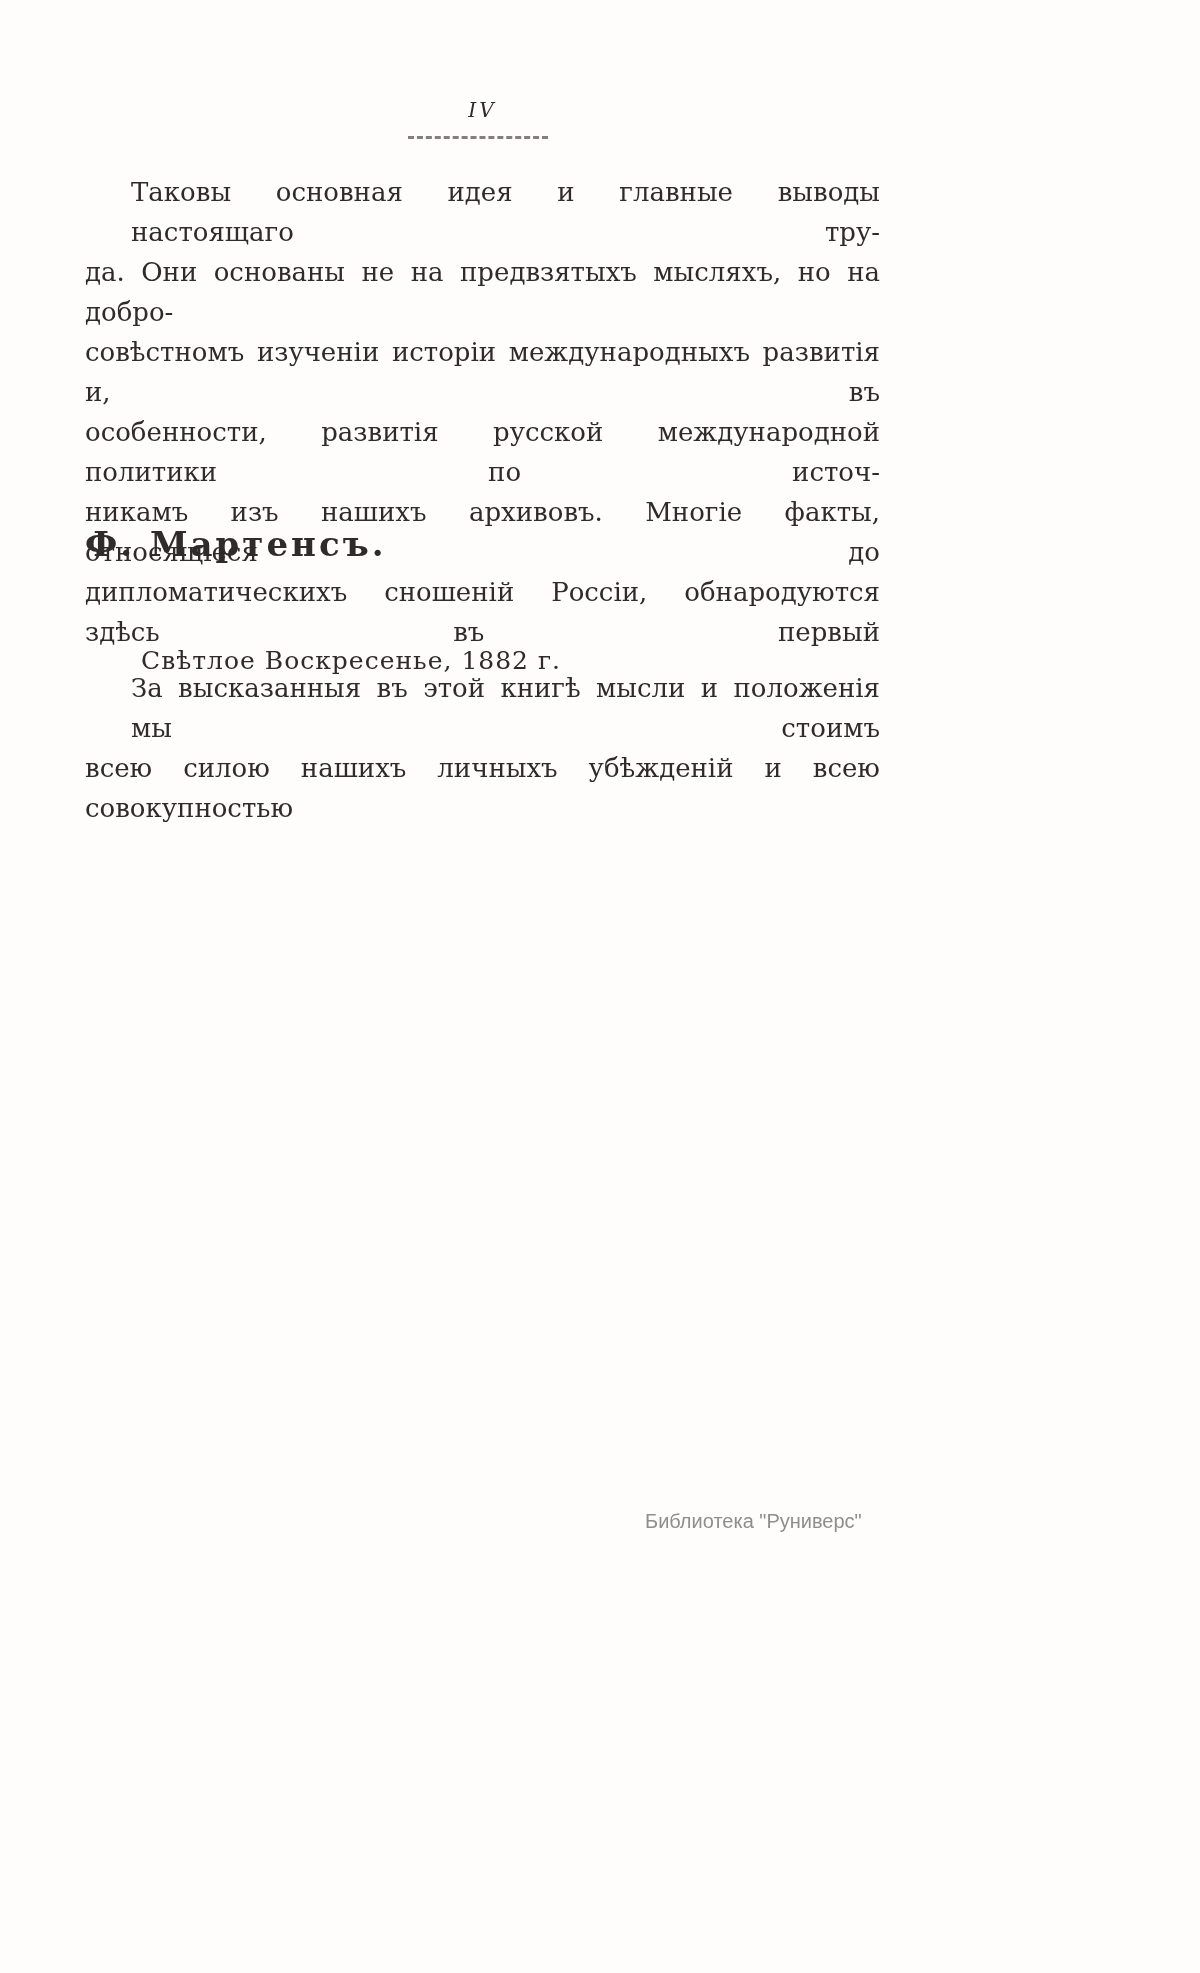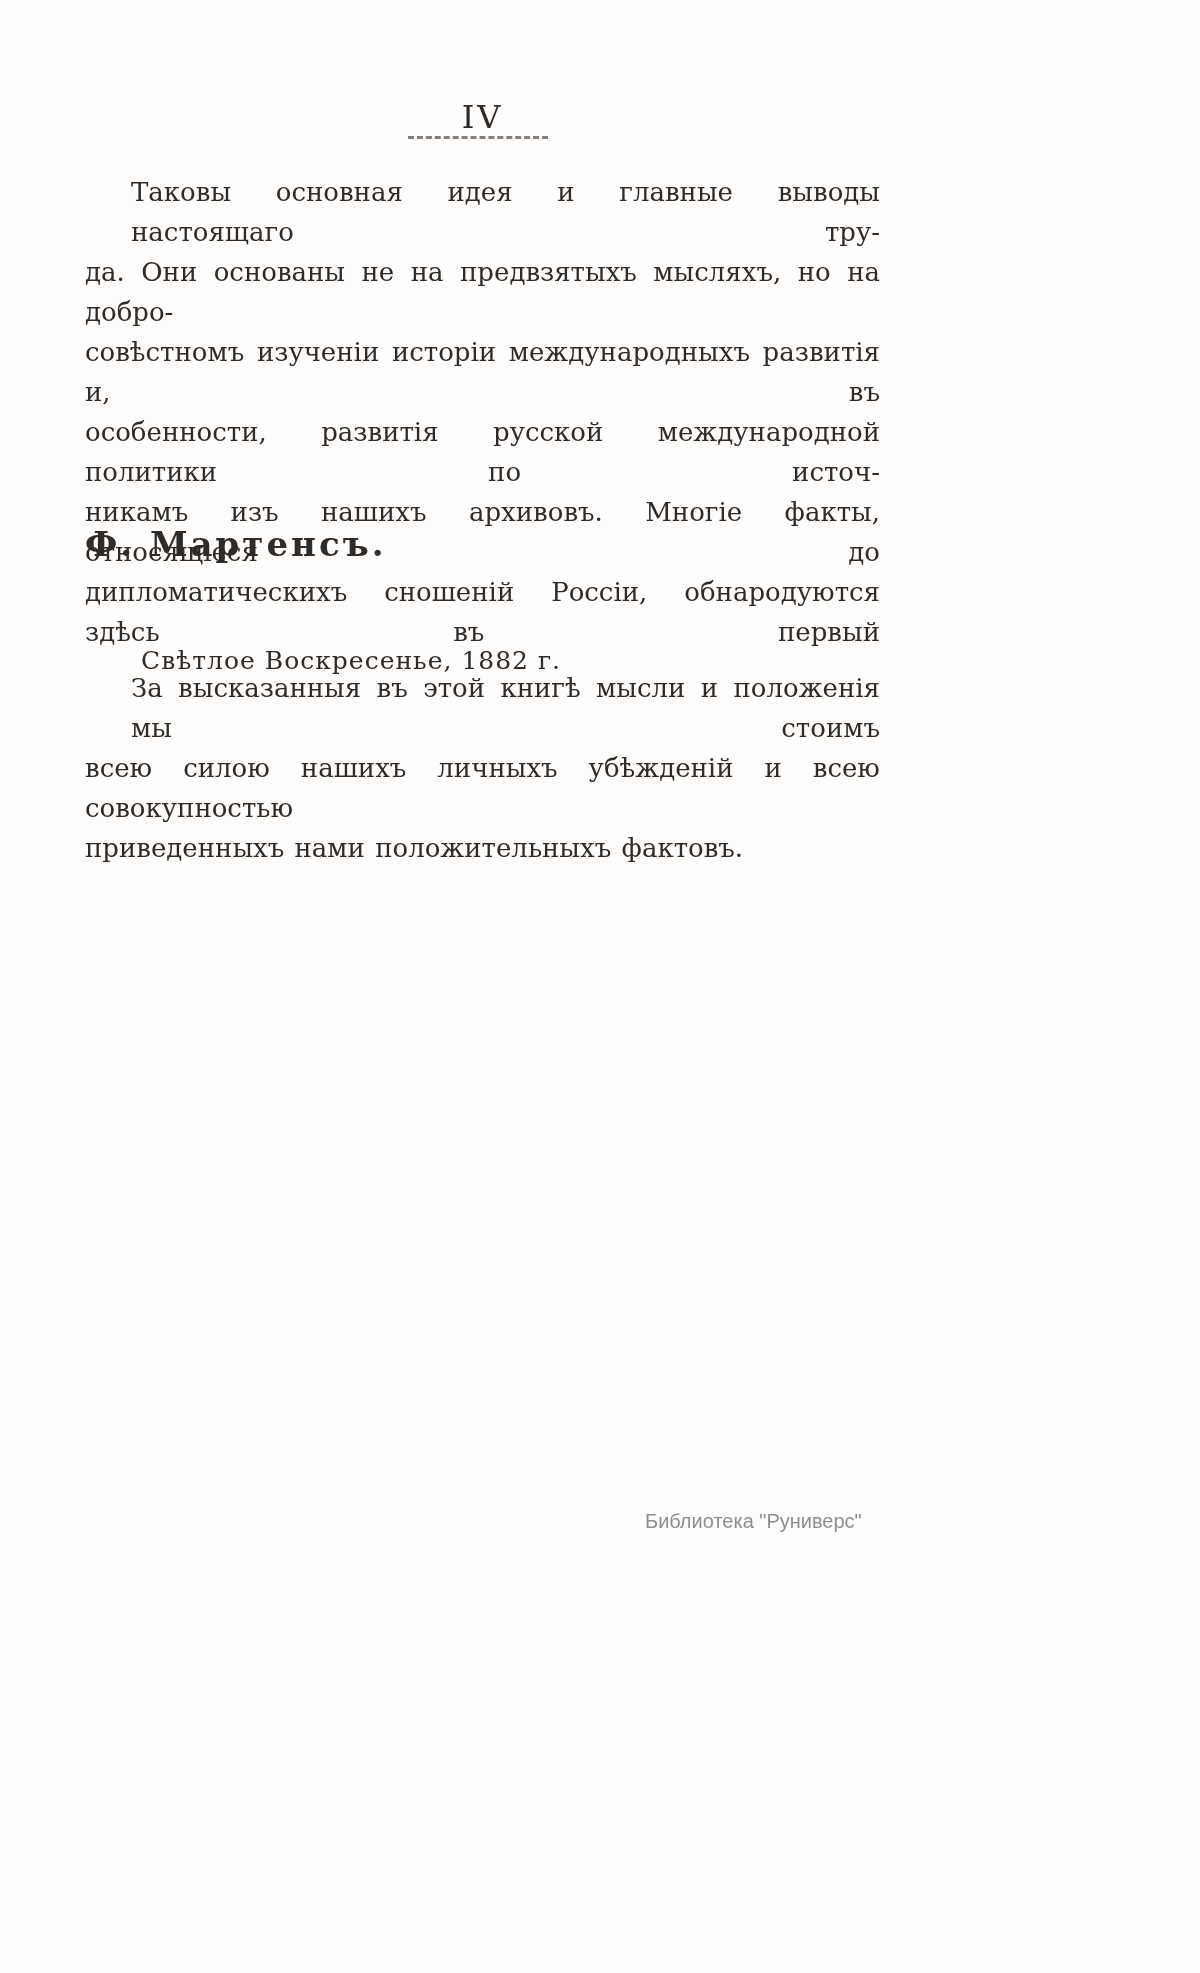--- a/index.html
+++ b/index.html
@@ -15,22 +15,23 @@
       font-family: "DejaVu Serif", serif;
       color: #2e2b28;
       overflow: hidden;
     }
     .page-number {
       position: absolute;
       top: 98px;
       left: 85px;
       width: 795px;
       text-align: center;
-      font-size: 32px;
+      font-size: 20px;
       letter-spacing: 3px;
+      font-style: italic;
     }
     .header-rule {
       position: absolute;
       top: 136px;
       left: 408px;
       width: 140px;
       border-top: 3px dashed #4f4b46;
       opacity: 0.7;
     }
     .textblock {
@@ -98,21 +99,20 @@
       <div class="line">да. Они основаны не на предвзятыхъ мысляхъ, но на добро-</div>
       <div class="line">совѣстномъ изученіи исторіи международныхъ развитія и, въ</div>
       <div class="line">особенности, развитія русской международной политики по источ-</div>
       <div class="line">никамъ изъ нашихъ архивовъ. Многіе факты, относящіеся до</div>
       <div class="line">дипломатическихъ сношеній Россіи, обнародуются здѣсь въ первый</div>
     </div>
 
     <div class="para">
       <div class="line indent">За высказанныя въ этой книгѣ мысли и положенія мы стоимъ</div>
       <div class="line">всею силою нашихъ личныхъ убѣжденій и всею совокупностью</div>
-      <div class="line last">приведенныхъ нами положительныхъ фактовъ.</div>
     </div>
 
   </div>
 
   <div class="signature">Ф. Мартенсъ.</div>
 
   <div class="dateline">Свѣтлое Воскресенье, 1882 г.</div>
 
   <div class="watermark">Библиотека "Руниверс"</div>
 

